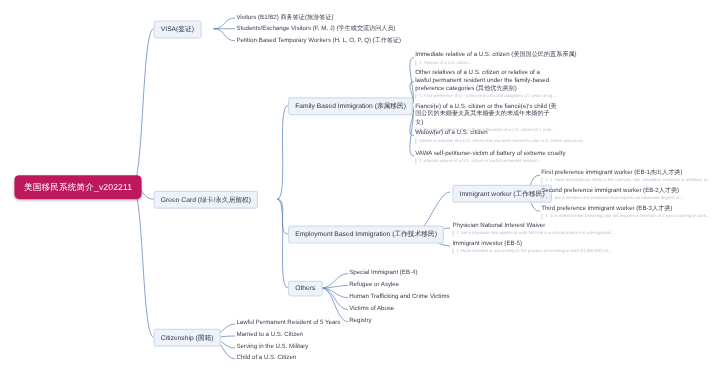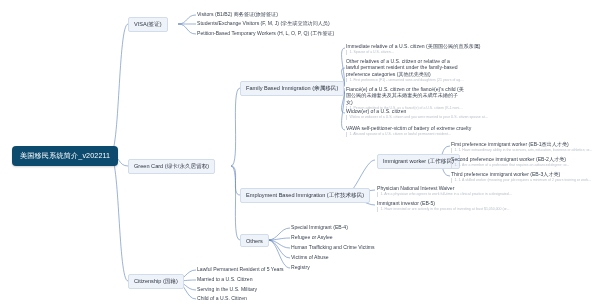--- a/index.html
+++ b/index.html
@@ -8,21 +8,21 @@
     font-family:"Liberation Sans","DejaVu Sans",sans-serif;
     color:#333a45;
   }
   #canvas{position:absolute;inset:0;width:600px;height:308px;}
   svg.links{position:absolute;left:0;top:0;width:600px;height:308px;pointer-events:none;}
   .node{position:absolute;white-space:nowrap;}
 
   
   .root{
     left:12px;top:146px;
-    background:#0c4a6e;color:#ffffff;
+    background:#be185d;color:#ffffff;
     border-radius:4px;
     padding:5px 8px;
     font-size:7.2px;letter-spacing:.1px;
     box-shadow:0 1px 2px rgba(0,0,0,.18);
   }
   
   .lvl1{
     background:#eef2f9;border:0.5px solid #d3dcea;border-radius:2px;
     padding:2.5px 5px;font-size:5.6px;color:#2f3742;
   }

